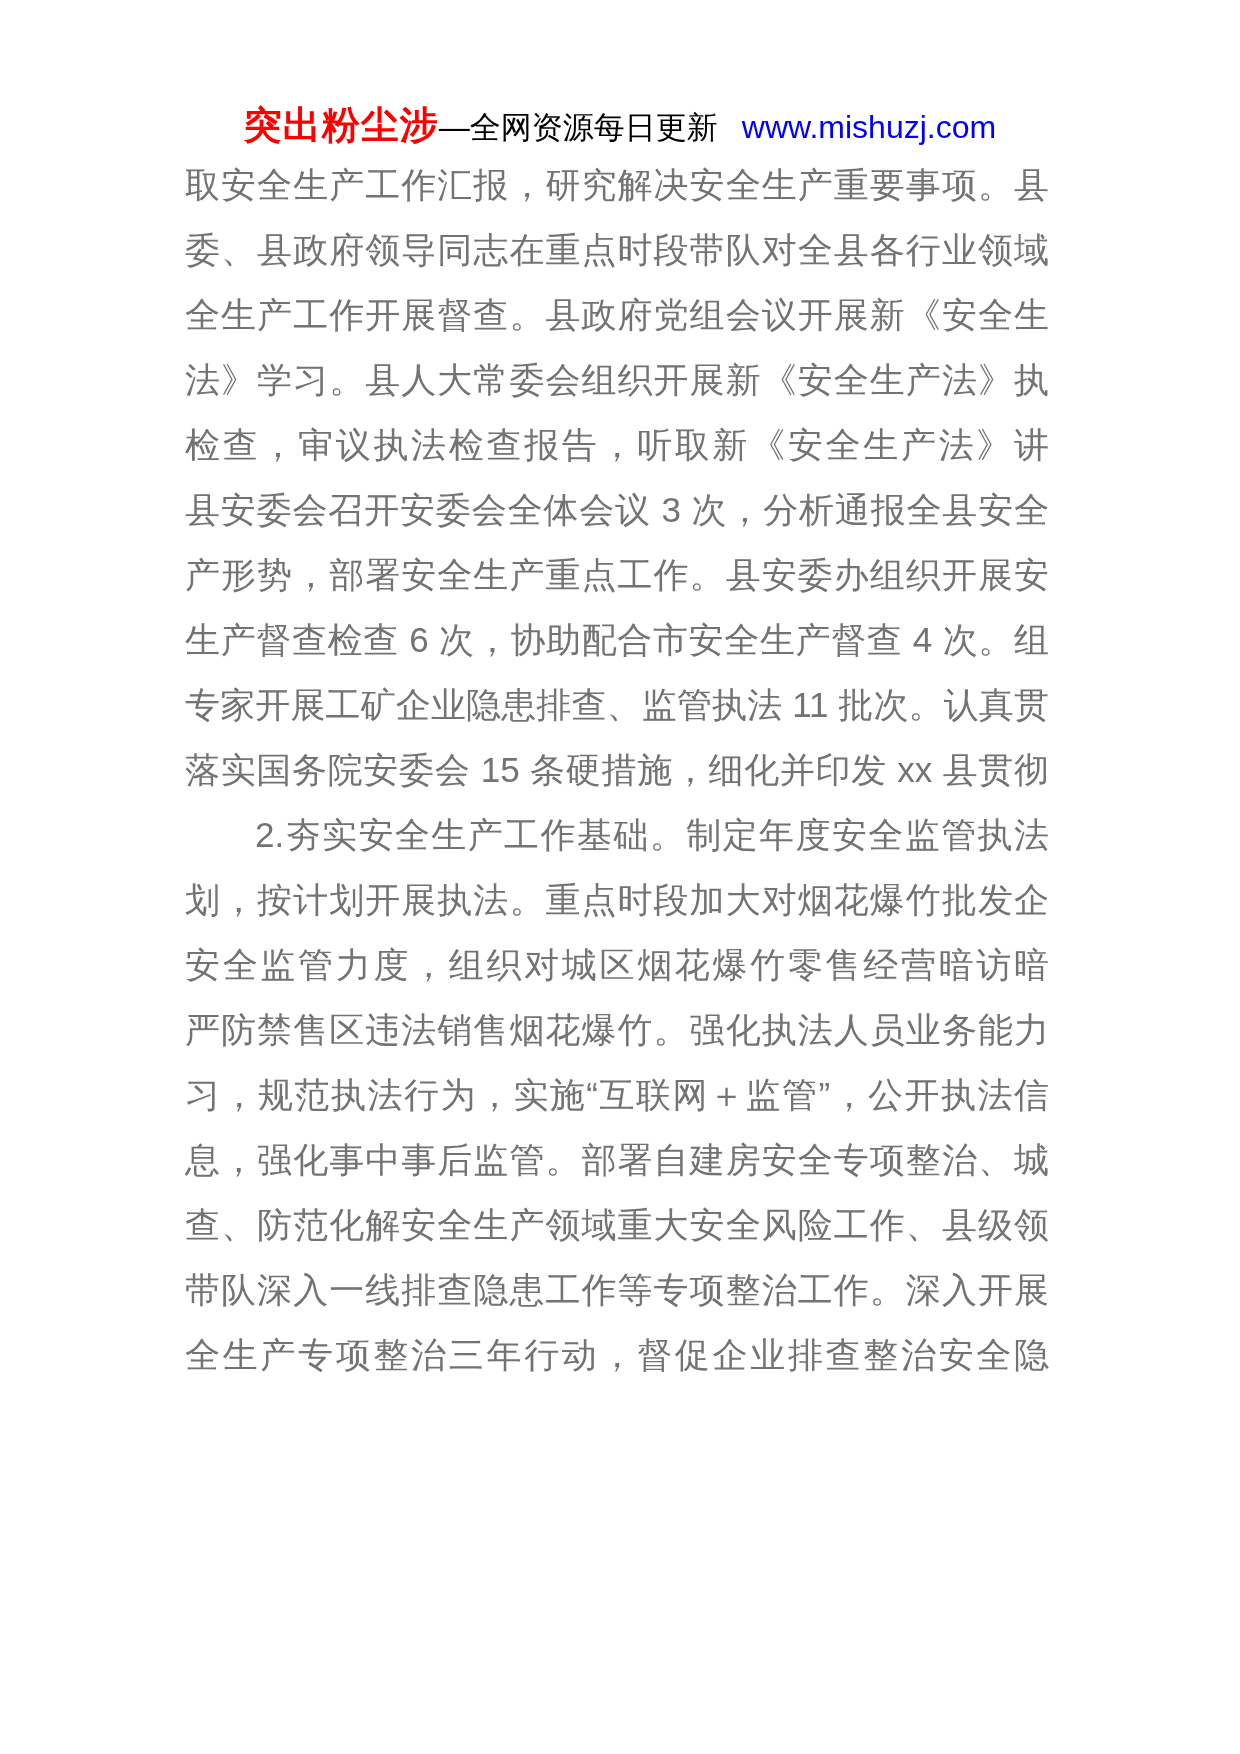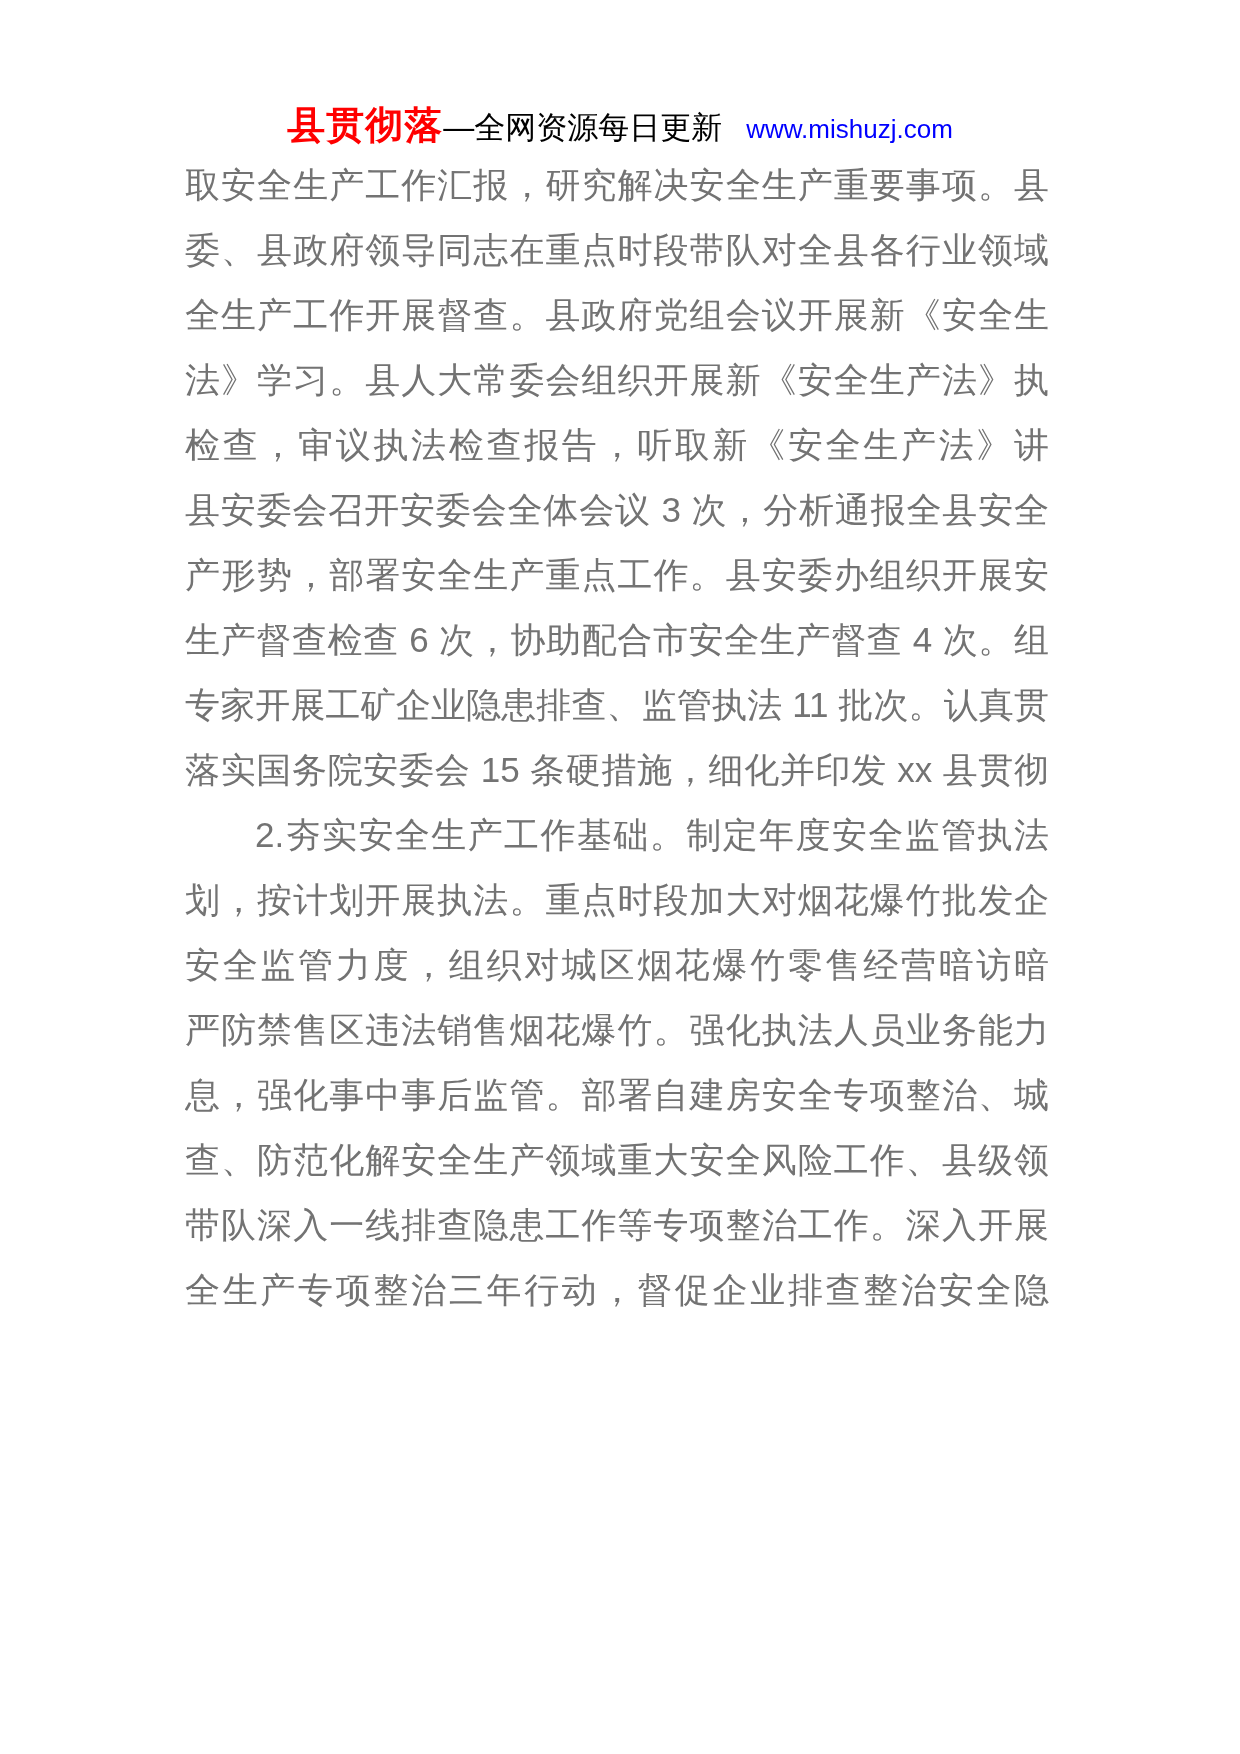--- a/index.html
+++ b/index.html
@@ -30,21 +30,21 @@
     font-weight: bold;
     color: #ff0000;
     letter-spacing: 1px;
   }
   .tagline {
     font-size: 31px;
     color: #000000;
     margin-top: 23px;
   }
   .url {
-    font-size: 26px;
+    font-size: 32px;
     color: #0000ff;
     margin-left: 24px;
     text-decoration: none;
     cursor: pointer;
   }
   .body-text {
     position: absolute;
     left: 185px;
     top: 152px;
     width: 864px;
@@ -65,21 +65,21 @@
   .indent {
     text-indent: 70px;
   }
 </style>
 </head>
 <body>
 
 <div class="page">
 
   <div class="header">
-    <span class="site-name">县贯彻落</span>
+    <span class="site-name">突出粉尘涉</span>
       <span class="tagline">—全网资源每日更新</span>
       <span class="url">www.mishuzj.com</span>
   </div>
 
   <div class="body-text">
 
     <div class="paragraph">
       <div class="line">取安全生产工作汇报，研究解决安全生产重要事项。县</div>
       <div class="line">委、县政府领导同志在重点时段带队对全县各行业领域安</div>
       <div class="line">全生产工作开展督查。县政府党组会议开展新《安全生产</div>
@@ -90,20 +90,21 @@
       <div class="line">生产督查检查 6 次，协助配合市安全生产督查 4 次。组织</div>
       <div class="line">专家开展工矿企业隐患排查、监管执法 11 批次。认真贯彻</div>
       <div class="line">落实国务院安委会 15 条硬措施，细化并印发 xx 县贯彻落</div>
     </div>
 
     <div class="paragraph">
       <div class="line indent">2.夯实安全生产工作基础。制定年度安全监管执法计</div>
       <div class="line">划，按计划开展执法。重点时段加大对烟花爆竹批发企业</div>
       <div class="line">安全监管力度，组织对城区烟花爆竹零售经营暗访暗查，</div>
       <div class="line">严防禁售区违法销售烟花爆竹。强化执法人员业务能力学</div>
+      <div class="line">习，规范执法行为，实施“互联网＋监管”，公开执法信</div>
       <div class="line">息，强化事中事后监管。部署自建房安全专项整治、城镇</div>
       <div class="line">查、防范化解安全生产领域重大安全风险工作、县级领导</div>
       <div class="line">带队深入一线排查隐患工作等专项整治工作。深入开展安</div>
       <div class="line">全生产专项整治三年行动，督促企业排查整治安全隐患，</div>
     </div>
 
   </div>
 
 </div>
 

